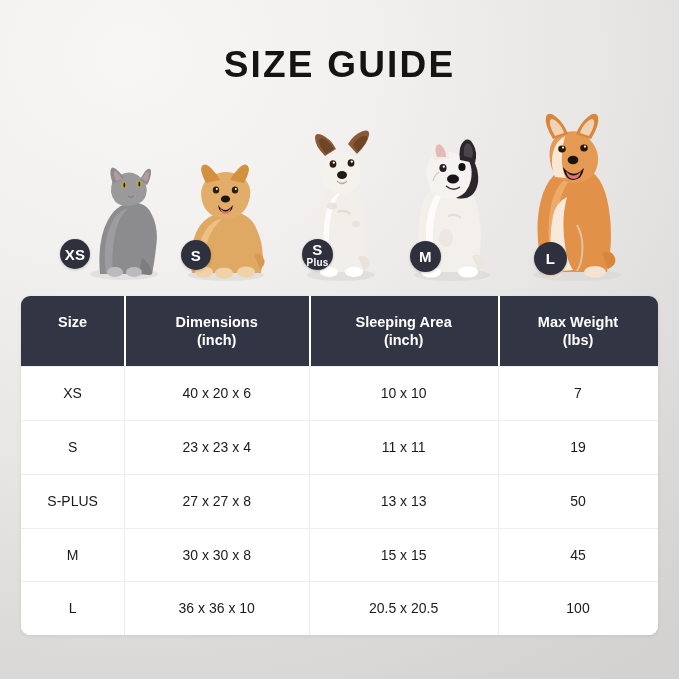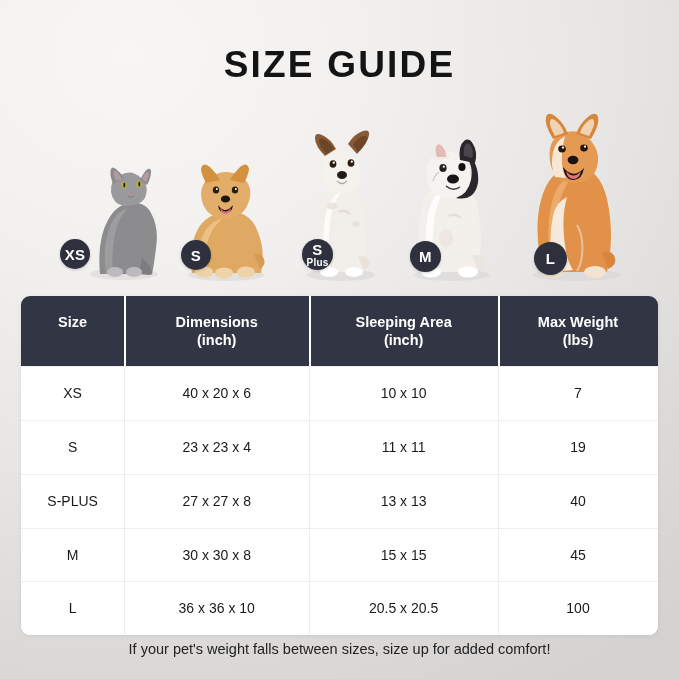--- a/index.html
+++ b/index.html
@@ -326,34 +326,33 @@
       <div class="td c0">S</div>
       <div class="td c1">23 x 23 x 4</div>
       <div class="td c2">11 x 11</div>
       <div class="td c3">19</div>
     </div>
 
     <div class="trow">
       <div class="td c0">S-PLUS</div>
       <div class="td c1">27 x 27 x 8</div>
       <div class="td c2">13 x 13</div>
-      <div class="td c3">40</div>
+      <div class="td c3">50</div>
     </div>
 
     <div class="trow">
       <div class="td c0">M</div>
       <div class="td c1">30 x 30 x 8</div>
       <div class="td c2">15 x 15</div>
       <div class="td c3">45</div>
     </div>
 
     <div class="trow">
       <div class="td c0">L</div>
       <div class="td c1">36 x 36 x 10</div>
       <div class="td c2">20.5 x 20.5</div>
       <div class="td c3">100</div>
     </div>
 
   </div>
 
-  <div class="footnote">If your pet's weight falls between sizes, size up for added comfort!</div>
 
 </div>
 
 </body></html>

